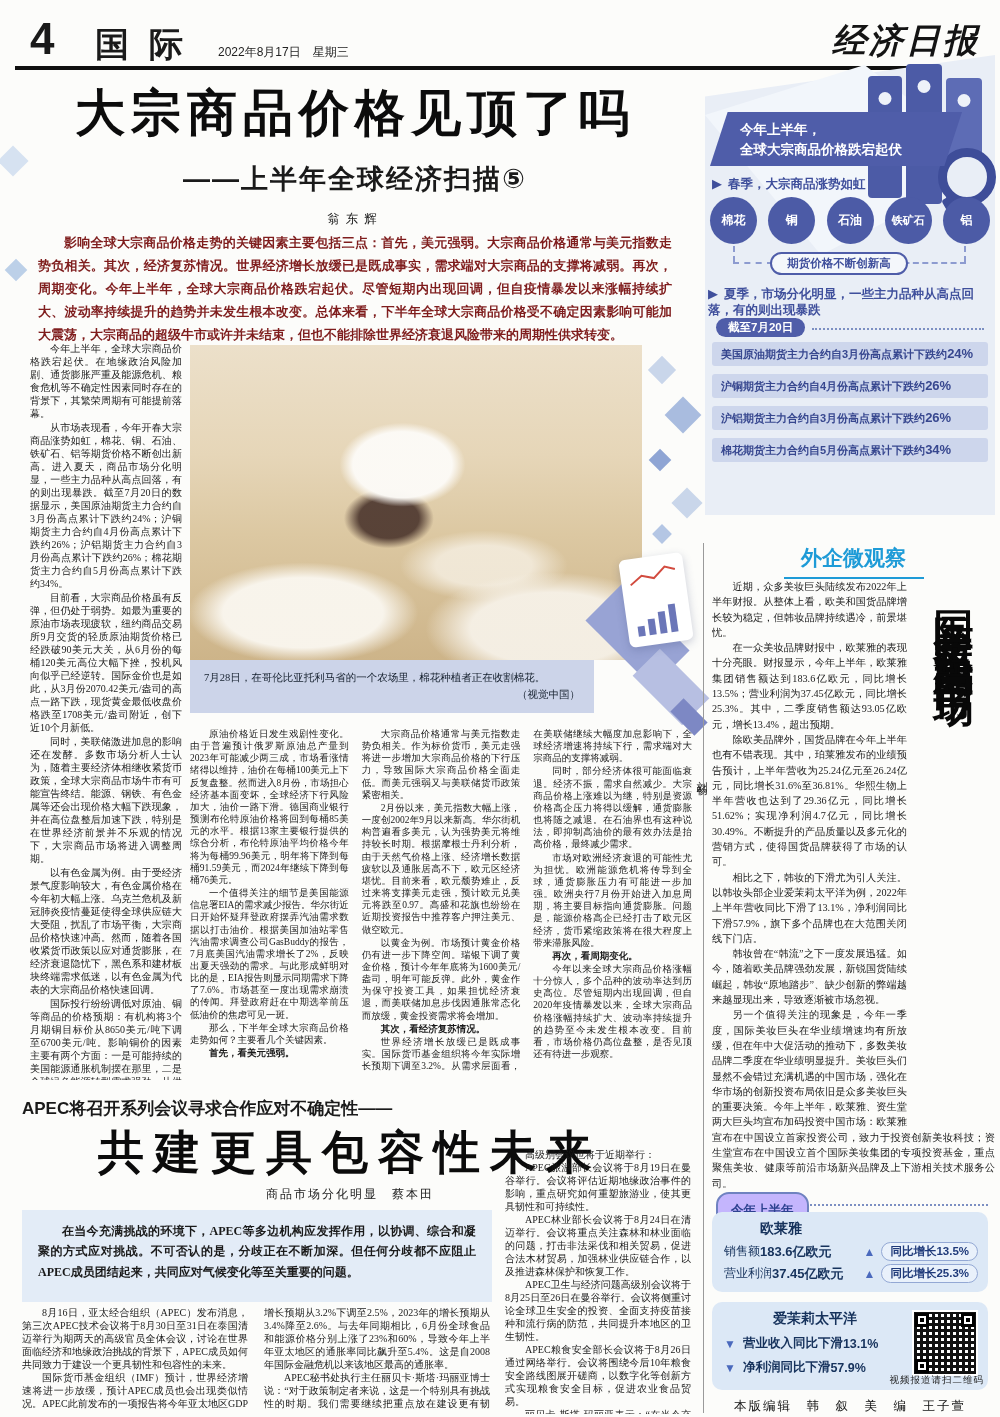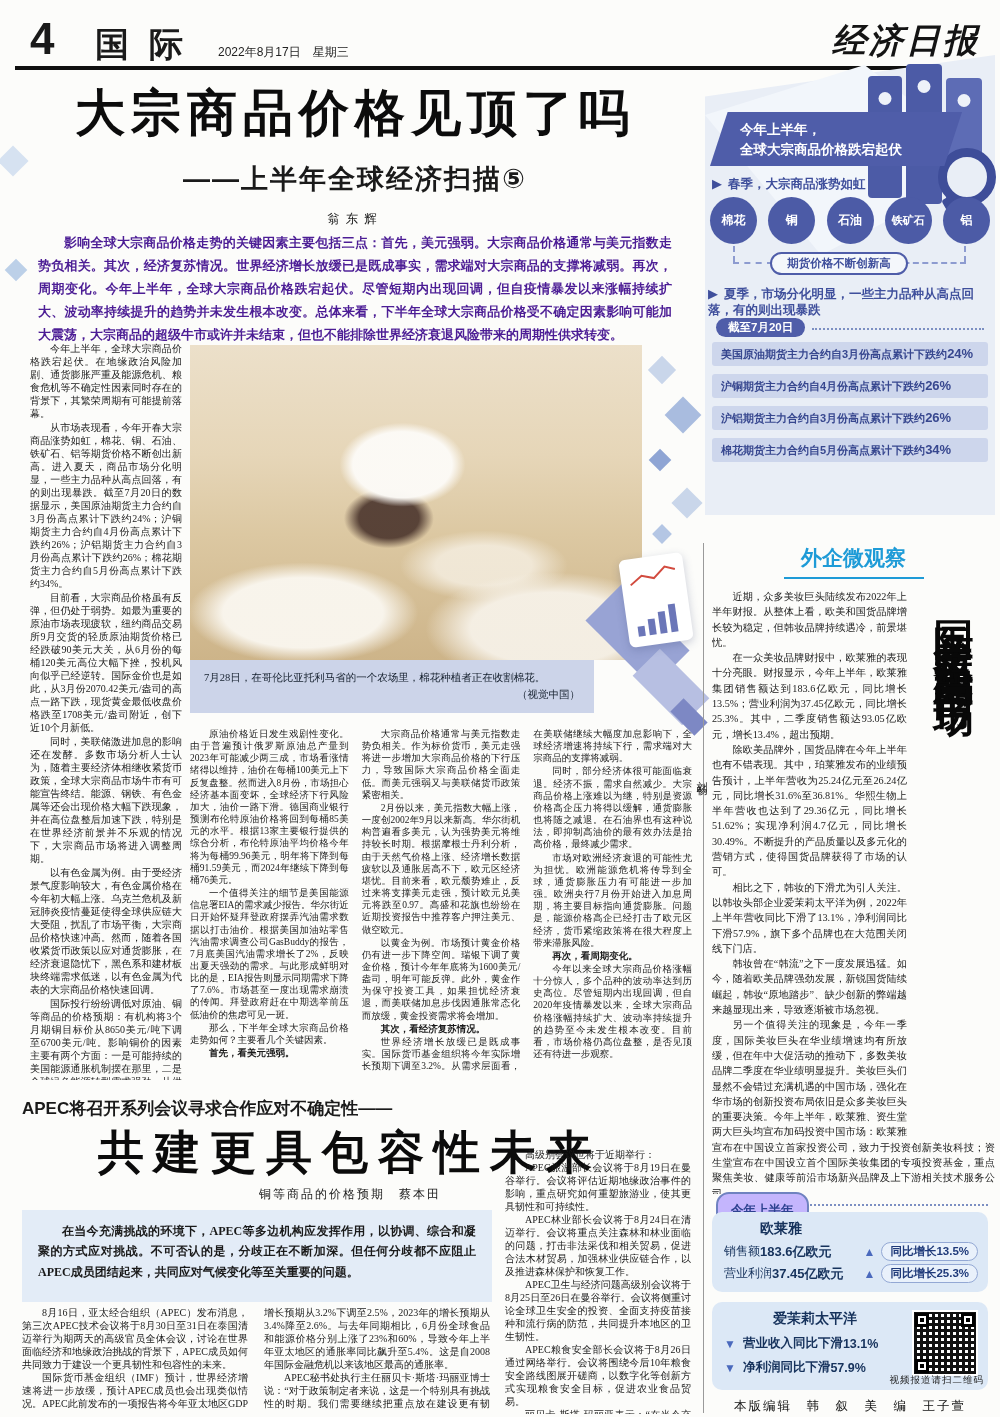--- a/index.html
+++ b/index.html
@@ -16,21 +16,21 @@
   .hdr-section{left:95px;top:22px;font-size:34px;font-weight:900;letter-spacing:20px;}
   .hdr-date{left:218px;top:44px;font-size:12px;color:#222;}
   .hdr-masthead{right:20px;top:18px;font-size:34px;font-weight:900;font-style:italic;letter-spacing:3px;color:#141414;}
   .hdr-rule{left:15px;top:66px;width:970px;height:4px;background:#101010;}
 
   
   .m-head{left:38px;top:80px;width:634px;text-align:center;}
   .m-head h1{margin:0;font-size:50px;font-weight:900;letter-spacing:6px;color:#0c0c0c;}
   .m-head h2{margin:14px 0 0;font-size:27px;font-weight:800;letter-spacing:2px;}
   .m-author{margin-top:14px;font-size:12.5px;letter-spacing:6px;}
-  .m-intro{left:38px;top:232px;width:634px;font-size:13px;font-weight:600;line-height:1.76;color:#4c1d95;}
+  .m-intro{left:38px;top:232px;width:634px;font-size:13px;font-weight:600;line-height:1.76;color:#7f1d1d;}
 
   
   .col1{left:30px;top:342px;width:152px;height:738px;font-size:10px;line-height:1.3;overflow:hidden;}
   .cols3{left:190px;top:728px;width:502px;height:354px;overflow:hidden;
          column-count:3;column-gap:13px;column-fill:auto;font-size:9.5px;line-height:1.28;}
   .col1 p,.cols3 p{margin-bottom:1px;}
 
   
   .photo{left:190px;top:345px;width:452px;height:315px;overflow:hidden;
     background:
@@ -90,21 +90,21 @@
         font-weight:700;font-size:11px;line-height:24px;padding-left:9px;box-sizing:border-box;white-space:nowrap;overflow:hidden;}
   .stat b{font-size:13px;font-weight:900;}
   .conclusion{left:708px;top:468px;width:280px;height:38px;background:#4f5da9;color:#fff;
               clip-path:polygon(3% 0,100% 0,97% 100%,0 100%);font-size:13px;font-weight:800;
               line-height:38px;padding-left:18px;box-sizing:border-box;}
 
   
   .obs{left:712px;top:540px;width:283px;height:654px;overflow:hidden;}
   .obs-title{width:140px;margin:4px auto 0;text-align:center;font-size:21px;font-weight:800;color:#1e9bd7;
              border-bottom:2px solid #1e9bd7;padding-bottom:5px;}
-  .obs-body{margin-top:10px;font-size:10.2px;line-height:1.5;}
+  .obs-body{margin-top:0;font-size:10.2px;line-height:1.5;}
   .vhead-float{float:right;width:82px;height:538px;margin-left:6px;display:flex;justify-content:center;}
   .vhead{writing-mode:vertical-rl;font-size:40px;font-weight:900;letter-spacing:7px;line-height:82px;color:#080808;}
   .obs-author{left:694px;top:772px;writing-mode:vertical-rl;font-size:11px;letter-spacing:4px;color:#222;}
 
   
   .tagpill{left:716px;top:1192px;border:2px solid #6f82c0;border-radius:13px;background:#c4b5fd;
            color:#2d4290;font-size:12.5px;font-weight:800;padding:8px 13px;}
   .card{left:712px;width:276px;background:#dce8f6;border-radius:10px;overflow:hidden;}
   .card1{top:1212px;height:80px;}
   .card2{top:1302px;height:88px;}
@@ -197,21 +197,21 @@
       <p class="bold-para">其次，看经济复苏情况。</p>
       <p>世界经济增长放缓已是既成事实。国际货币基金组织将今年实际增长预期下调至3.2%。从需求层面看，在美联储继续大幅度加息影响下，全球经济增速将持续下行，需求端对大宗商品的支撑将减弱。</p>
       <p>同时，部分经济体很可能面临衰退。经济不振，需求自然减少。大宗商品价格上涨难以为继，特别是资源价格高企压力将得以缓解，通货膨胀也将随之减退。在石油界也有这种说法，即抑制高油价的最有效办法是抬高价格，最终减少需求。</p>
       <p>市场对欧洲经济衰退的可能性尤为担忧。欧洲能源危机将传导到全球，通货膨胀压力有可能进一步加强。欧洲央行7月份开始进入加息周期，将主要目标指向通货膨胀。问题是，能源价格高企已经打击了欧元区经济，货币紧缩政策将在很大程度上带来滞胀风险。</p>
       <p class="bold-para">再次，看周期变化。</p>
       <p>今年以来全球大宗商品价格涨幅十分惊人，多个品种的波动率达到历史高位。尽管短期内出现回调，但自2020年疫情暴发以来，全球大宗商品价格涨幅持续扩大、波动率持续提升的趋势至今未发生根本改变。目前看，市场价格仍高位盘整，是否见顶还有待进一步观察。</p>
     </div>
 
   <div class="abs apec-kicker sans">APEC将召开系列会议寻求合作应对不确定性——</div>
   <div class="abs apec-headline">共建更具包容性未来</div>
-  <div class="abs apec-byline">铜等商品的价格预期　蔡本田</div>
+  <div class="abs apec-byline">商品市场分化明显　蔡本田</div>
   <p class="abs apec-lead jt">在当今充满挑战的环境下，APEC等多边机构应发挥作用，以协调、综合和凝聚的方式应对挑战。不可否认的是，分歧正在不断加深。但任何分歧都不应阻止APEC成员团结起来，共同应对气候变化等至关重要的问题。</p>
   <div class="abs apec-cols jt">
       <p>8月16日，亚太经合组织（APEC）发布消息，第三次APEC技术会议将于8月30日至31日在泰国清迈举行为期两天的高级官员全体会议，讨论在世界面临经济和地缘政治挑战的背景下，APEC成员如何共同致力于建设一个更具韧性和包容性的未来。</p>
       <p>国际货币基金组织（IMF）预计，世界经济增速将进一步放缓，预计APEC成员也会出现类似情况。APEC此前发布的一项报告将今年亚太地区GDP增长预期从3.2%下调至2.5%，2023年的增长预期从3.4%降至2.6%。与去年同期相比，6月份全球食品和能源价格分别上涨了23%和60%，导致今年上半年亚太地区的通胀率同比飙升至5.4%。这是自2008年国际金融危机以来该地区最高的通胀率。</p>
       <p>APEC秘书处执行主任丽贝卡·斯塔·玛丽亚博士说：“对于政策制定者来说，这是一个特别具有挑战性的时期。我们需要继续把重点放在建设更有韧性、更可持续的未来上。这是本地区抵御危机的关键。”</p>
     </div>
   <div class="abs apec-right jt">
       <p>高级别会议也将于近期举行：</p>
       <p>APEC旅游部长会议将于8月19日在曼谷举行。会议将评估近期地缘政治事件的影响，重点研究如何重塑旅游业，使其更具韧性和可持续性。</p>
       <p>APEC林业部长会议将于8月24日在清迈举行。会议将重点关注森林和林业面临的问题，打击非法采伐和相关贸易，促进合法木材贸易，加强林业供应链合作，以及推进森林保护和恢复工作。</p>

